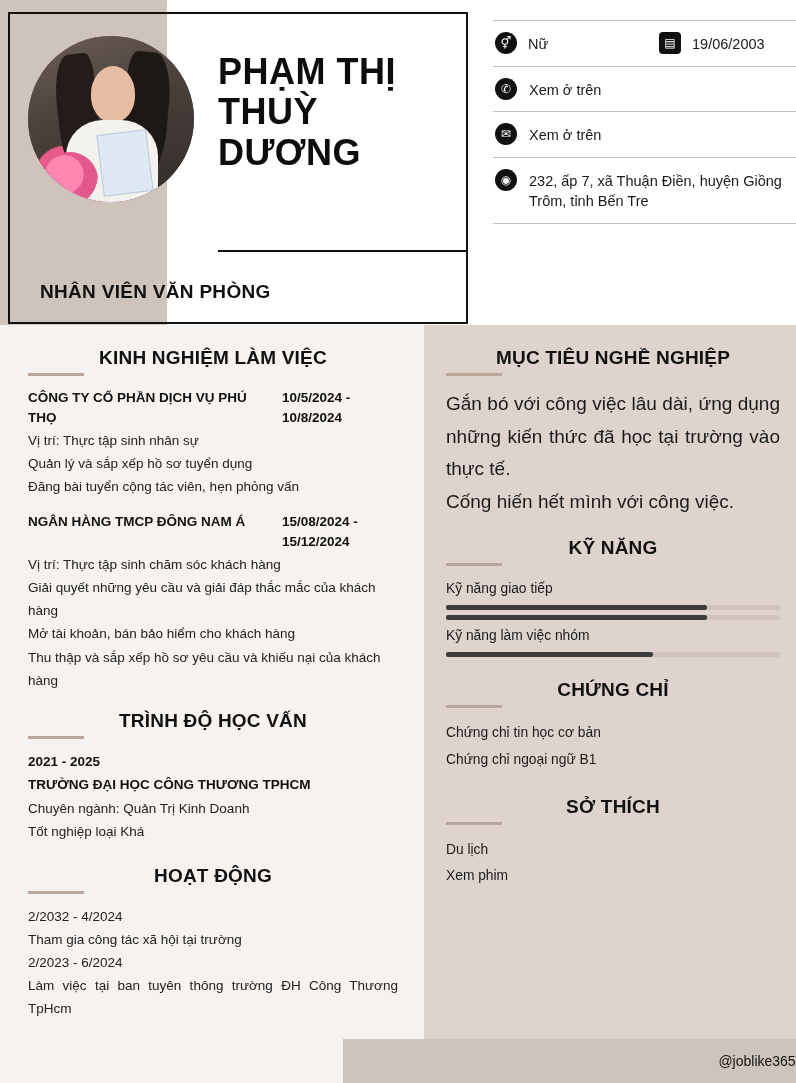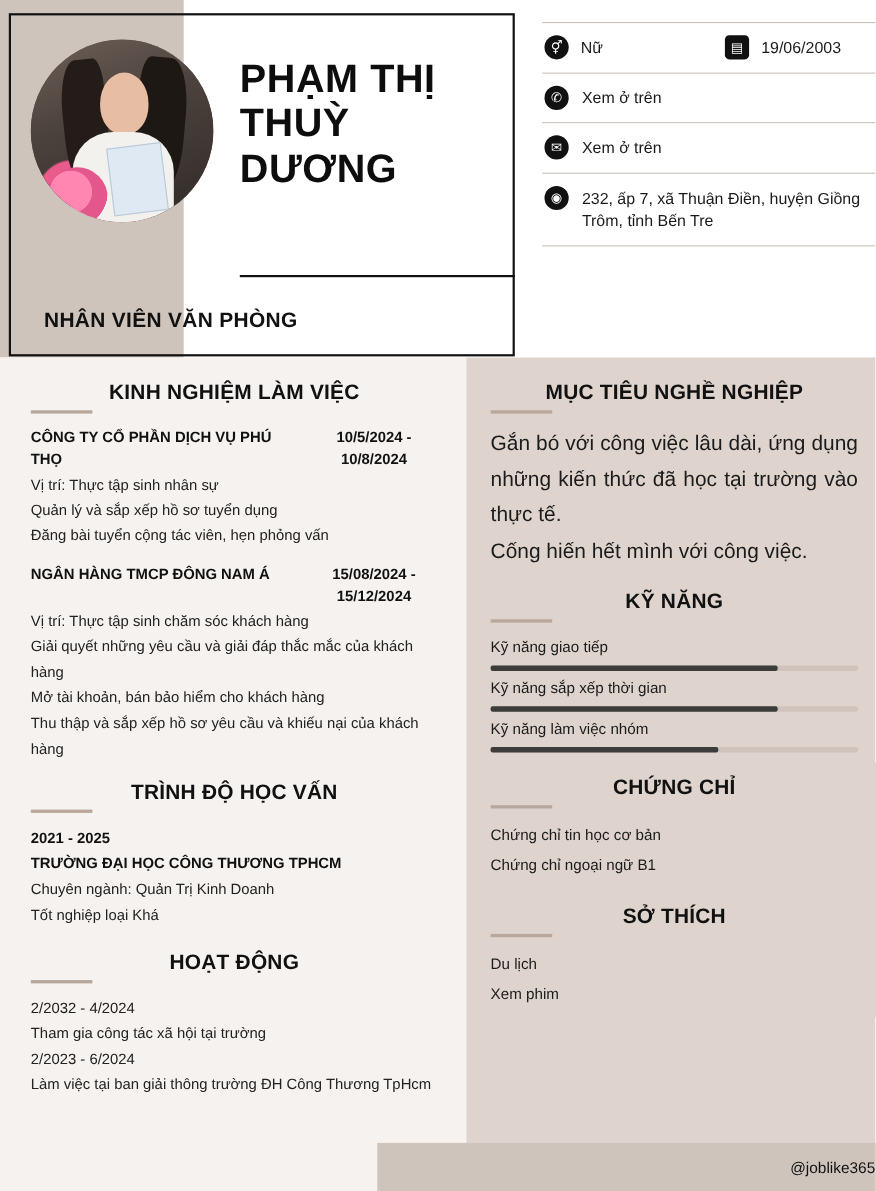--- a/index.html
+++ b/index.html
@@ -81,21 +81,21 @@
 
   h2.sec {
     font-size:19px; font-weight:800; color:#111; letter-spacing:0.2px;
     margin-bottom:4px;
     text-align:center;
   }
   .sec-underline { width:56px; height:3px; background:#b9a79c; margin-bottom:12px; }
 
   .job-head { display:flex; justify-content:space-between; gap:10px; font-weight:700; font-size:13.5px; color:#111; line-height:1.5; }
   .job-head .org { flex:1 1 auto; max-width:232px; }
-  .job-head .date { width:116px; text-align:center; }
+  .job-head .date { width:116px; text-align:left; }
   .job-head .date .d2 { display:block; }
   p.li { font-size:13.5px; color:#222; line-height:1.72; }
   .blk { margin-bottom:14px; }
 
   .edu-year { font-weight:700; font-size:13.5px; color:#111; line-height:1.7; }
   .edu-school { font-weight:700; font-size:13.5px; color:#111; line-height:1.7; }
 
   .act-date { font-size:13.5px; color:#222; line-height:1.7; }
   .act-text { font-size:13.5px; color:#222; line-height:1.7; text-align:justify; }
 
@@ -223,42 +223,41 @@
       </div>
 
       <h2 class="sec mt22">HOẠT ĐỘNG</h2>
       <div class="sec-underline"></div>
       <div>
         <div class="act-date">2/2032 - 4/2024</div>
         <div class="act-text">Tham gia công tác xã hội tại trường</div>
       </div>
       <div>
         <div class="act-date">2/2023 - 6/2024</div>
-        <div class="act-text">Làm việc tại ban giải thông trường ĐH Công Thương TpHcm</div>
+        <div class="act-text">Làm việc tại ban tuyên thông trường ĐH Công Thương TpHcm</div>
       </div>
     </div>
 
     <div class="right-col">
 
       <h2 class="sec">MỤC TIÊU NGHỀ NGHIỆP</h2>
       <div class="sec-underline"></div>
       <p class="r-p">Gắn bó với công việc lâu dài, ứng dụng những kiến thức đã học tại trường vào thực tế.</p>
       <p class="r-p">Cống hiến hết mình với công việc.</p>
 
       <h2 class="sec mt18">KỸ NĂNG</h2>
       <div class="sec-underline"></div>
 
       <div>
         <div class="skill-name">Kỹ năng giao tiếp</div>
         <div class="bar">
             <i style="width:78%"></i>
           </div>
       </div>
       <div>
-        <div class="skill-name">Kỹ năng sắp xếp thời gian</div>
         <div class="bar">
             <i style="width:78%"></i>
           </div>
       </div>
       <div>
         <div class="skill-name">Kỹ năng làm việc nhóm</div>
         <div class="bar">
             <i style="width:62%"></i>
           </div>
       </div>

